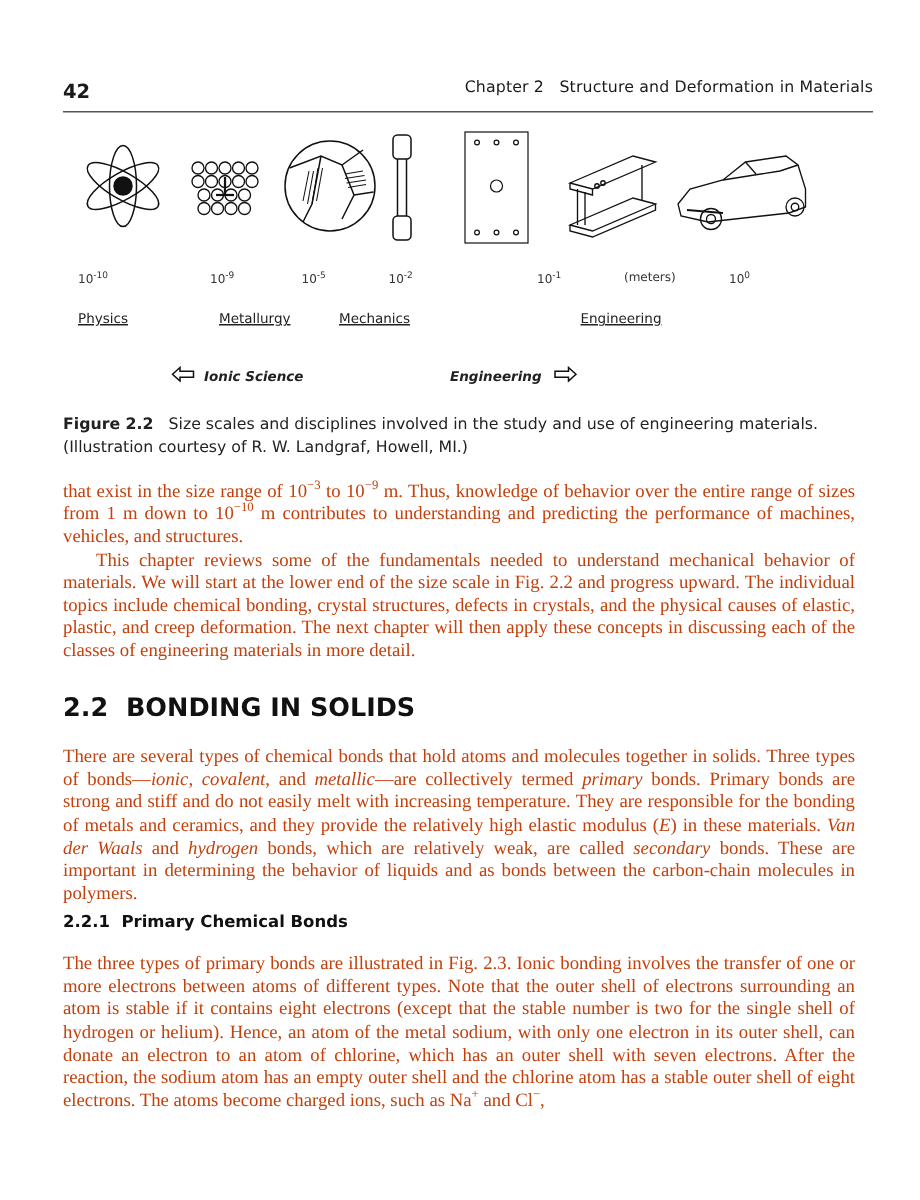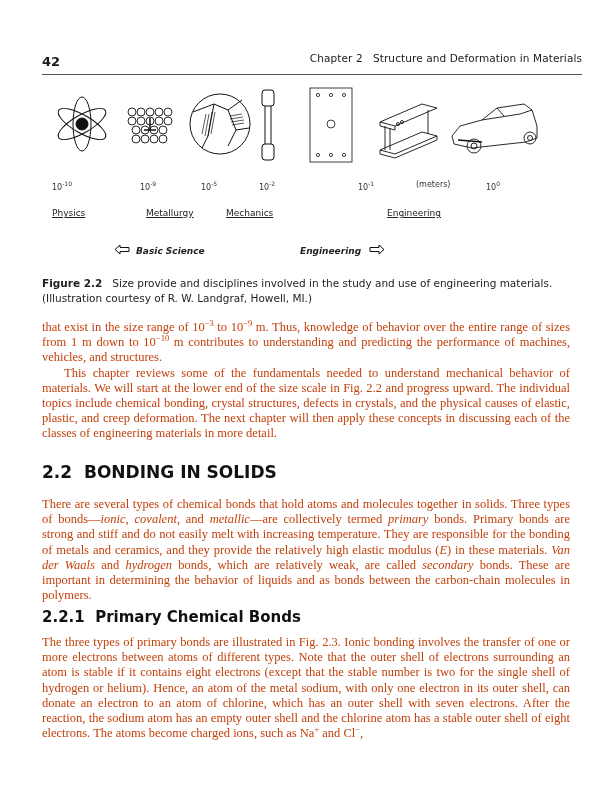--- a/index.html
+++ b/index.html
@@ -13,21 +13,21 @@
   .scale { position:absolute; top:94px; font-family:"DejaVu Sans", sans-serif; font-size:8px; color:#333; }
   .scale sup { font-size:6px; }
   .disc { position:absolute; top:122px; font-family:"DejaVu Sans", sans-serif; font-size:9px; color:#222;text-decoration:underline; }
   .dir { position:absolute; top:158px; font-family:"DejaVu Sans", sans-serif; font-style:italic; font-weight:bold; font-size:9px; color:#222; }
   .caption { position:absolute; left:42px; top:276px; width:540px; font-family:"DejaVu Sans", sans-serif; font-size:10.5px; line-height:15px; color:#222; }
   .caption b { font-weight:bold; }
   .body { position:absolute; left:42px; width:528px; font-family:"Liberation Serif", serif; font-size:12.5px; line-height:15.2px; text-align:justify; color:#c2410c; }
   .body p { margin:0; }
   .body .indent { text-indent:22px; }
   .h2 { position:absolute; left:42px; top:462px; font-family:"DejaVu Sans", sans-serif; font-weight:bold; font-size:17px; color:#111; }
-  .h3 { position:absolute; left:42px; top:608px; font-family:"DejaVu Sans", sans-serif; font-weight:bold; font-size:15px; color:#111; }
+  .h3 { position:absolute; left:42px; top:608px; font-family:"DejaVu Sans", sans-serif; font-weight:bold; font-size:11px; color:#111; }
   sup.m { font-size:8.5px; vertical-align:super; line-height:0; }
 </style>
 </head>
 <body>
 
 <div class="page">
 
   <div class="header">
     <span class="page-num">42</span>
     <span class="running-head" style="white-space:pre;">Chapter 2   Structure and Deformation in Materials</span>
@@ -133,31 +133,31 @@
     <span class="scale" style="left:444px;"><span>10</span><sup>0</sup></span>
 
     <span class="disc" style="left:10px;">Physics</span>
     <span class="disc" style="left:88px;padding-left:16px;">Metallurgy</span>
     <span class="disc" style="left:184px;">Mechanics</span>
     <span class="disc" style="left:345px;">Engineering</span>
 
     <span class="dir" style="left:72px;">
       <svg width="16" height="11" viewBox="0 0 16 11" style="vertical-align:-1px; margin-right:6px;">
         <path d="M1 5.5 L6 1 L6 3.5 L15 3.5 L15 7.5 L6 7.5 L6 10 Z" fill="none" stroke="#111" stroke-width="1"></path>
-      </svg><span>Basic Science</span>
+      </svg><span>Ionic Science</span>
     </span>
     <span class="dir" style="left:258px;font-style:italic;">
       <span>Engineering</span><svg width="16" height="11" viewBox="0 0 16 11" style="vertical-align:-1px; margin-left:8px;">
         <path d="M15 5.5 L10 1 L10 3.5 L1 3.5 L1 7.5 L10 7.5 L10 10 Z" fill="none" stroke="#111" stroke-width="1"></path>
       </svg>
     </span>
   </div>
 
   <div class="caption">
-    <b>Figure 2.2</b>&nbsp;&nbsp; <span>Size provide and disciplines involved in the study and use of engineering materials. (Illustration courtesy of R. W. Landgraf, Howell, MI.)</span>
+    <b>Figure 2.2</b>&nbsp;&nbsp; <span>Size scales and disciplines involved in the study and use of engineering materials. (Illustration courtesy of R. W. Landgraf, Howell, MI.)</span>
   </div>
 
   <div class="body" style="top:320px;">
     <p><span>that exist in the size range of 10</span><sup class="m">−3</sup><span> to 10</span><sup class="m">−9</sup><span> m. Thus, knowledge of behavior over the entire range of sizes from 1 m down to 10</span><sup class="m">−10</sup><span> m contributes to understanding and predicting the performance of machines, vehicles, and structures.</span></p>
     <p class="indent">This chapter reviews some of the fundamentals needed to understand mechanical behavior of materials. We will start at the lower end of the size scale in Fig. 2.2 and progress upward. The individual topics include chemical bonding, crystal structures, defects in crystals, and the physical causes of elastic, plastic, and creep deformation. The next chapter will then apply these concepts in discussing each of the classes of engineering materials in more detail.</p>
   </div>
 
   <div class="h2" style="white-space:pre;">2.2  BONDING IN SOLIDS</div>
 
   <div class="body" style="top:497px;">

